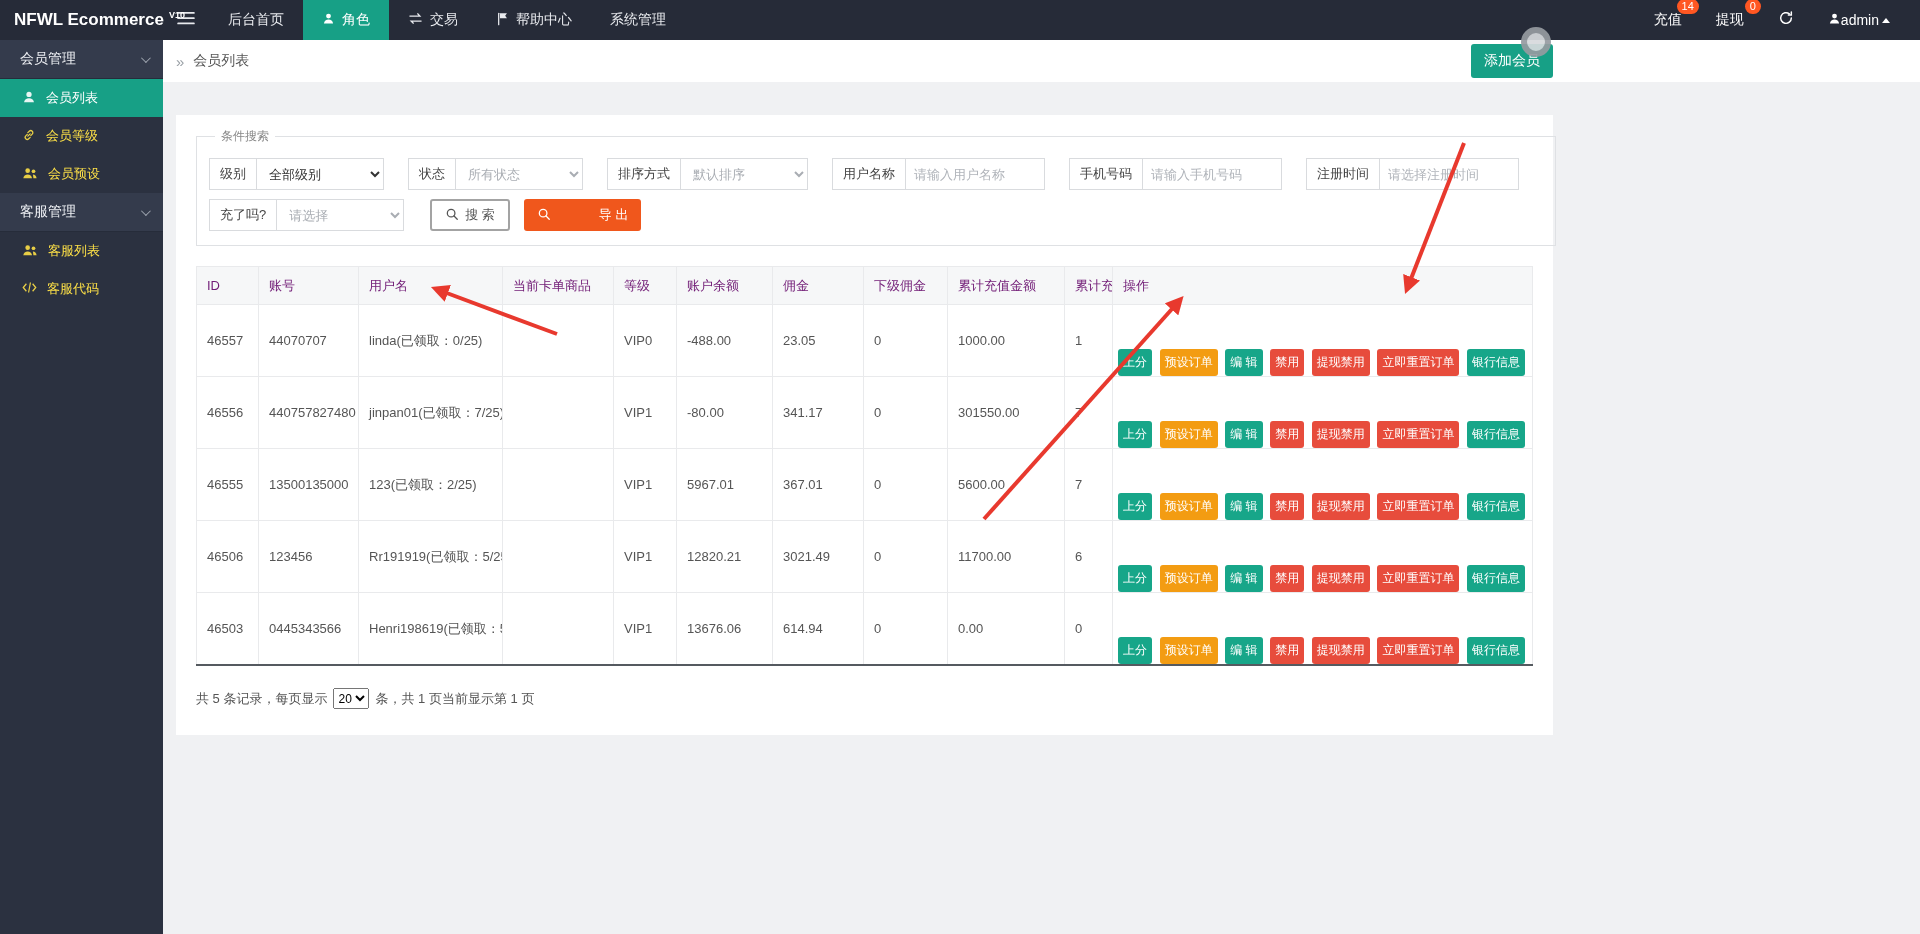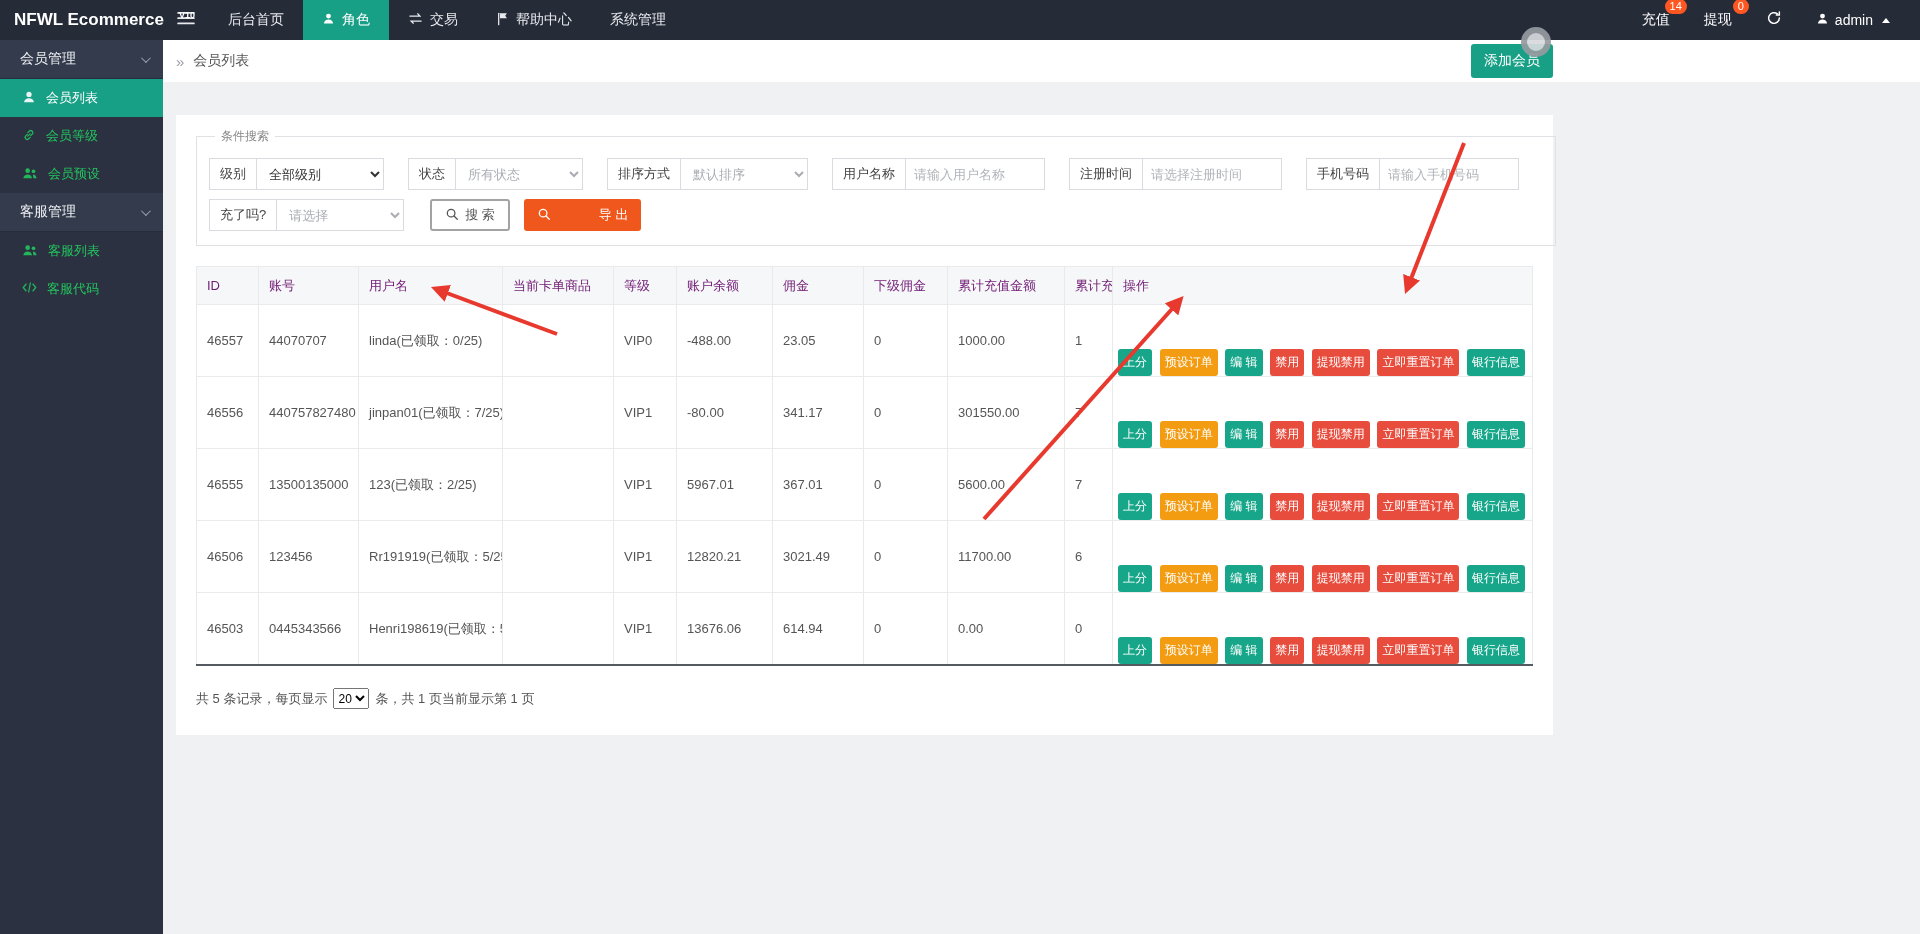--- a/index.html
+++ b/index.html
@@ -2,37 +2,37 @@
 <html><head>
 <meta charset="utf-8">
 <style>
   * { margin:0; padding:0; box-sizing:border-box; }
   html,body { width:1920px; height:934px; }
   body { font-family:"Liberation Sans","DejaVu Sans",sans-serif; background:#f0f1f3; overflow:hidden; position:relative; }
 
   
   .topbar { position:absolute; top:0; left:0; width:1920px; height:40px; background:#262b38; color:#fff; display:flex; align-items:stretch; z-index:20; }
   .logo { width:163px; display:flex; align-items:center; padding-left:14px; font-size:17px; font-weight:bold; white-space:nowrap; }
-  .logo sup { font-size:9px; margin-left:15px; transform:translateY(-5px); font-weight:bold; }
+  .logo sup { font-size:9px; margin-left:5px; transform:translateY(-5px); font-weight:bold; }
   .nav-toggle { width:46px; display:flex; align-items:center; justify-content:center; cursor:pointer; color:#e8eaee; }
   .topnav { display:flex; align-items:stretch; }
   .nav-item { display:flex; align-items:center; gap:7px; padding:0 19px; font-size:14px; color:#e8eaee; cursor:pointer; }
   .nav-item.active { background:#17a086; color:#fff; }
   .topbar-right { margin-left:auto; display:flex; align-items:center; gap:34px; padding-right:30px; }
   .count-item { position:relative; font-size:14px; cursor:pointer; }
   .badge { position:absolute; top:-12px; right:-17px; background:#ff5722; color:#fff; font-size:11px; line-height:15px; padding:0 5px; border-radius:8px; }
   .refresh-btn { display:flex; align-items:center; cursor:pointer; }
-  .user-menu { display:flex; align-items:center; gap:6px; font-size:14px; cursor:pointer; }
+  .user-menu { display:flex; align-items:center; font-size:14px; cursor:pointer; }
   .caret-up { width:0; height:0; border-left:4px solid transparent; border-right:4px solid transparent; border-bottom:5px solid #fff; margin-left:3px; }
 
   
   .sidebar { position:absolute; top:40px; left:0; width:163px; height:894px; background:#2b3140; z-index:15; }
   .side-group-header { height:39px; display:flex; align-items:center; justify-content:space-between; padding:0 15px 0 20px; color:#eef0f4; font-size:14px; background:#343b4c; cursor:pointer; border-bottom:1px solid #262c3a; }
   .chev { width:7px; height:7px; border-right:1.5px solid #9aa0ac; border-bottom:1.5px solid #9aa0ac; transform:rotate(45deg) translateY(-2px); }
-  .side-item { height:38px; display:flex; align-items:center; gap:10px; padding-left:22px; color:#22c55e; font-size:13px; cursor:pointer; }
+  .side-item { height:38px; display:flex; align-items:center; gap:10px; padding-left:22px; color:#fde047; font-size:13px; cursor:pointer; }
   .side-item svg { flex:0 0 auto; opacity:.9; }
   .side-item.active { background:#17a086; color:#fff; }
 
   
   .main { position:absolute; left:163px; top:40px; width:1757px; height:894px; background:#f0f1f3; }
   .page-header { height:42px; background:#fff; }
   .page-header-inner { margin-left:13px; width:1377px; height:100%; display:flex; align-items:center; justify-content:space-between; }
   .crumb { display:flex; align-items:center; gap:9px; font-size:14px; color:#555; }
   .crumb-icon { color:#9aa0a6; font-size:15px; }
   .add-btn { background:#17a086; color:#fff; border:none; border-radius:3px; padding:8px 13px; font-size:14px; cursor:pointer; }
@@ -244,26 +244,26 @@
           </div>
           <div class="igroup">
             <span class="addon">排序方式</span>
             <select class="ctrl gray"><option>默认排序</option></select>
           </div>
           <div class="igroup">
             <span class="addon">用户名称</span>
             <input class="ctrl" type="text" placeholder="请输入用户名称" style="">
           </div>
           <div class="igroup">
+            <span class="addon">手机号码</span>
+            <input class="ctrl" type="text" placeholder="请输入手机号码" style="">
+          </div>
+          <div class="igroup">
             <span class="addon">注册时间</span>
             <input class="ctrl" type="text" placeholder="请选择注册时间" style="">
-          </div>
-          <div class="igroup">
-            <span class="addon">手机号码</span>
-            <input class="ctrl" type="text" placeholder="请输入手机号码" style="">
           </div>
         </div>
         <div class="frow">
           <div class="igroup">
             <span class="addon">充了吗?</span>
             <select class="ctrl gray"><option>请选择</option></select>
           </div>
           <button class="btn btn-search">
             <span>
               <svg width="14" height="14" viewBox="0 0 24 24" fill="none" stroke="currentColor" stroke-width="2.2" stroke-linecap="round">

